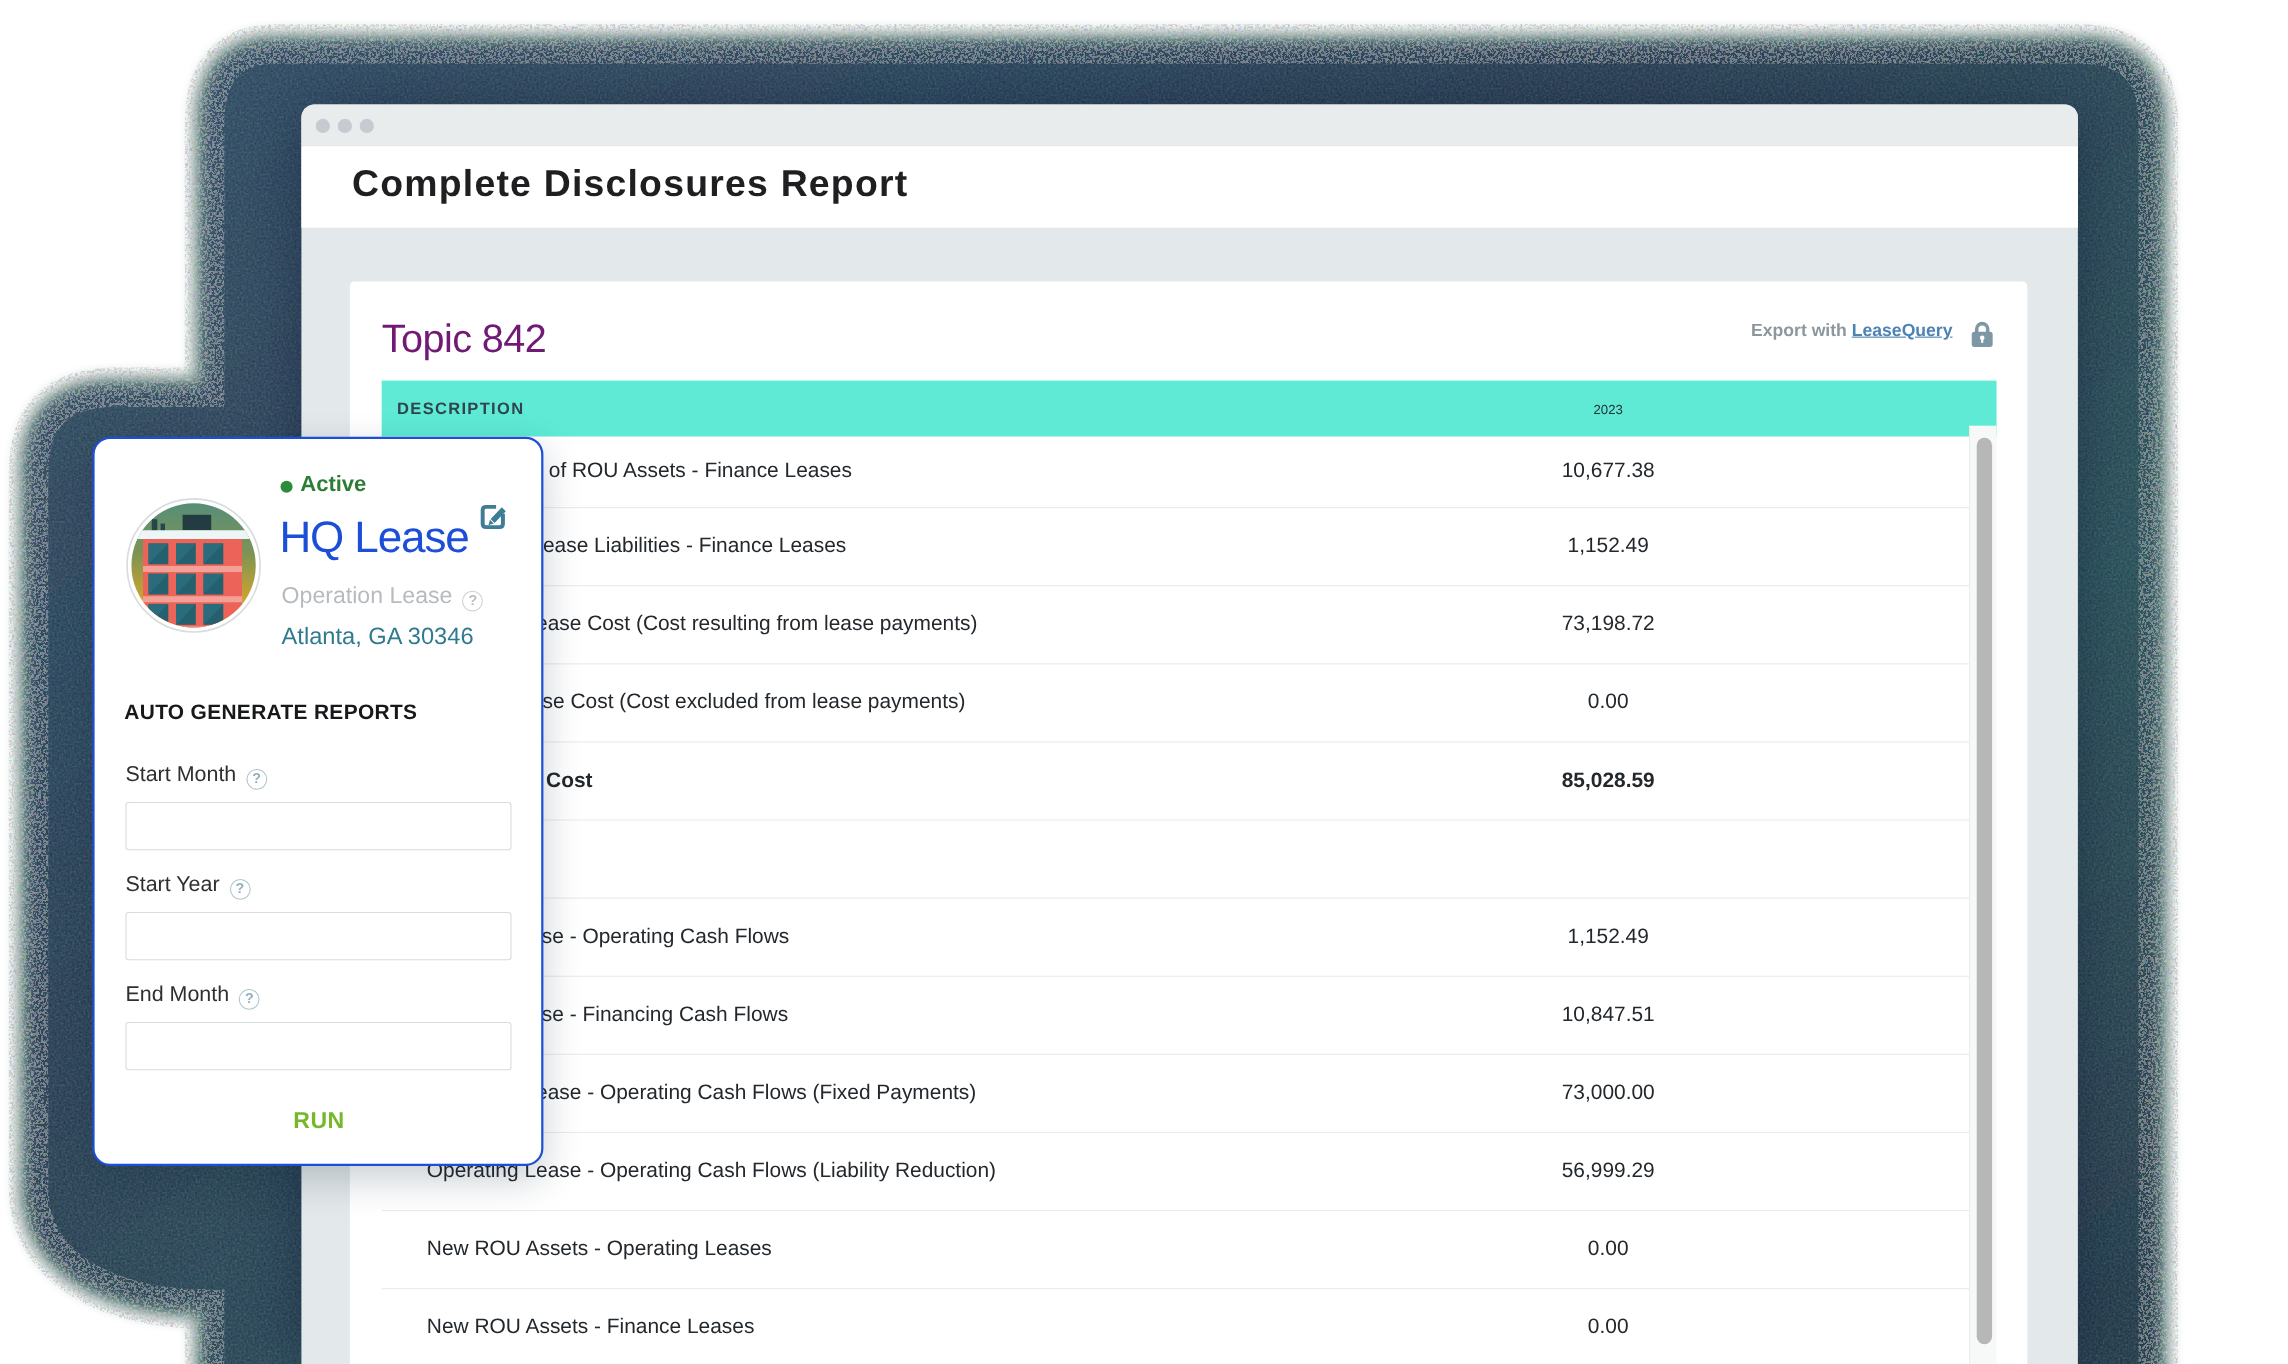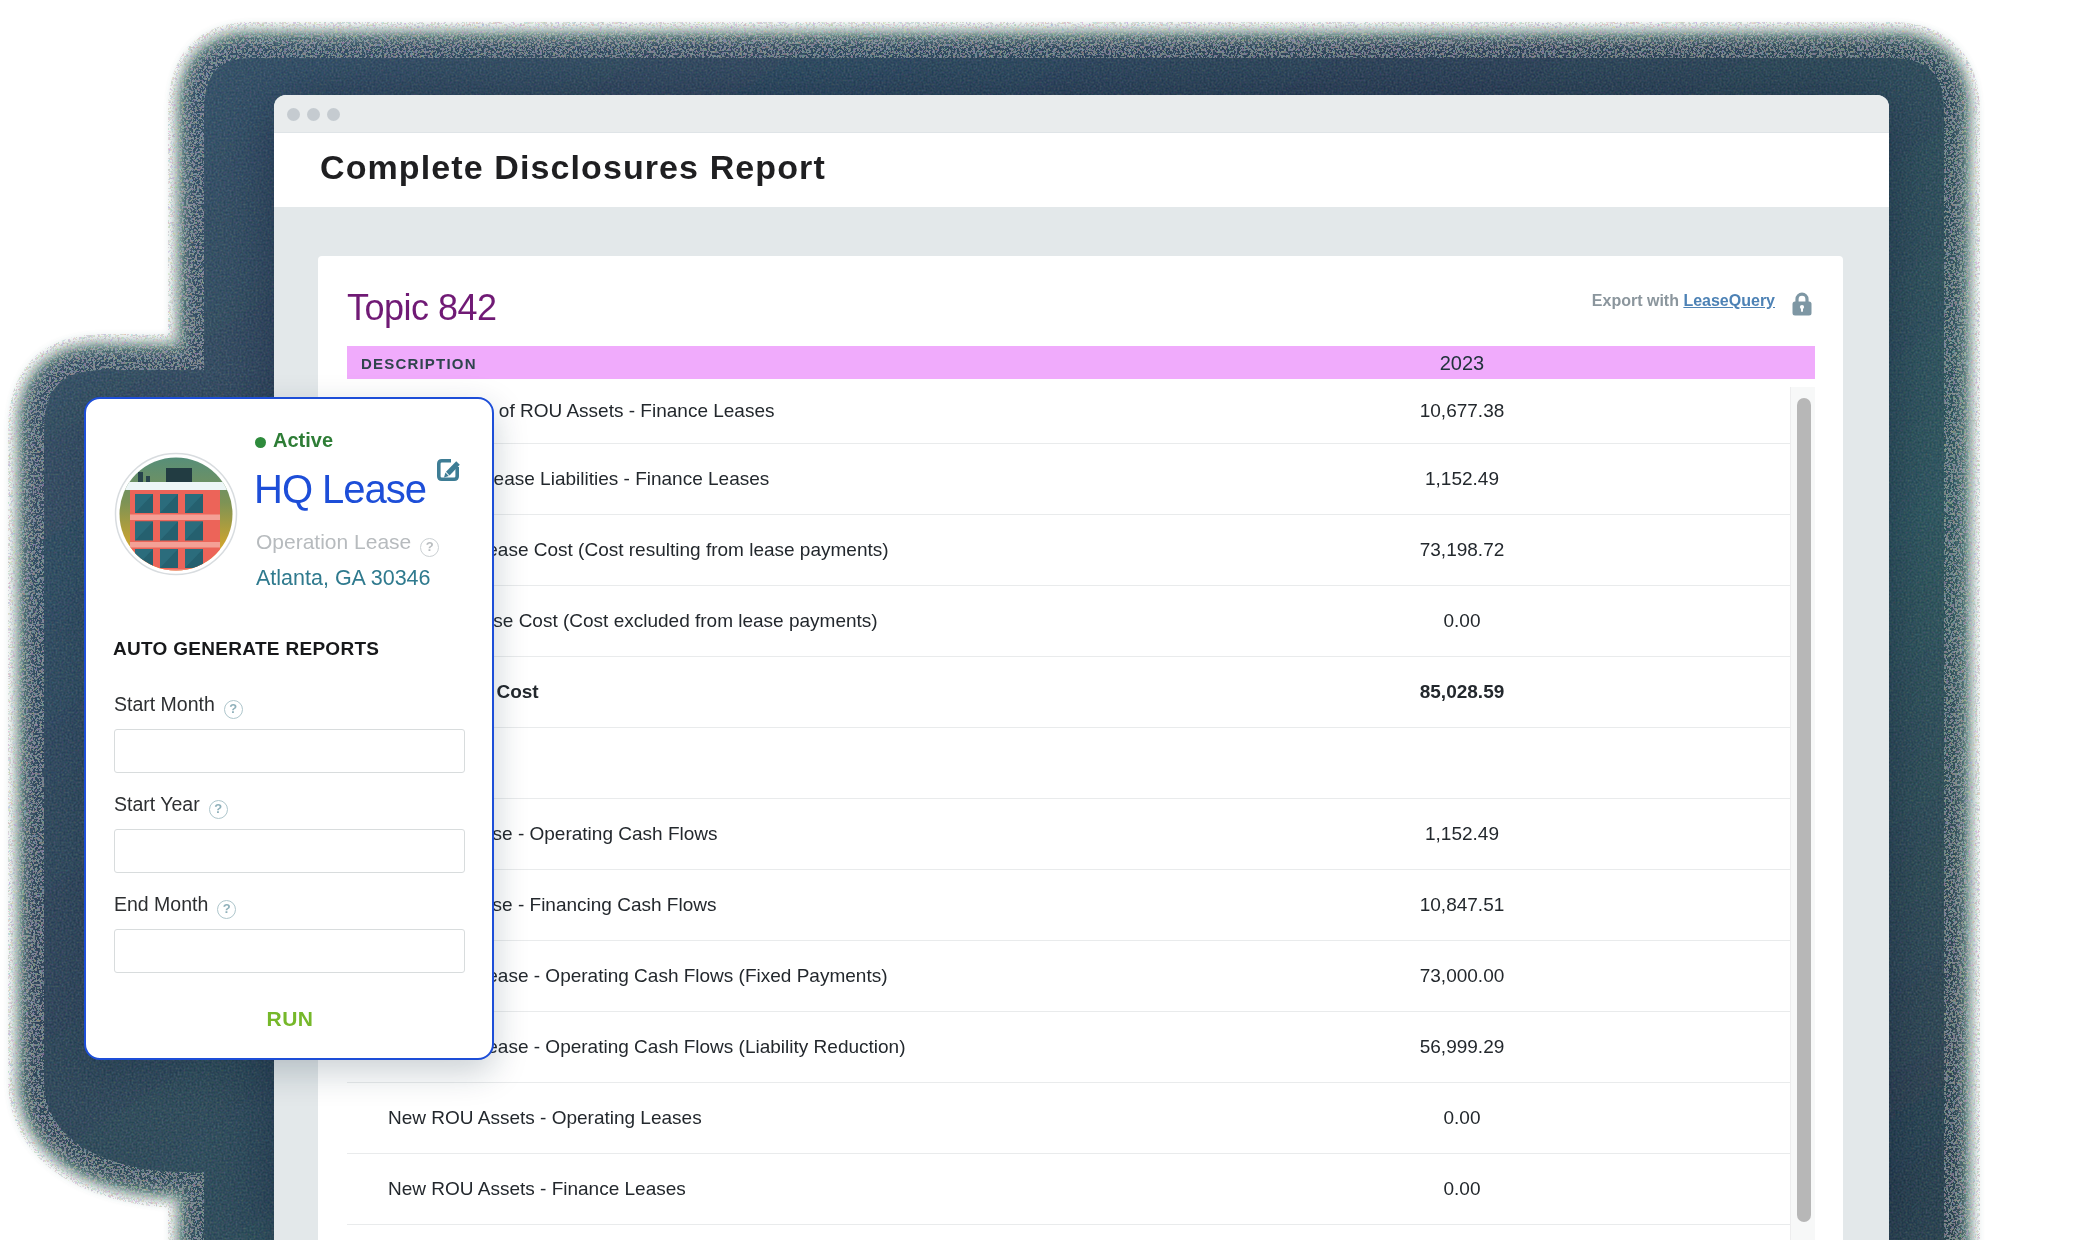--- a/index.html
+++ b/index.html
@@ -27,25 +27,25 @@
                  background:#ffffff; border-radius:4px 4px 0 0; }
   .report-title { position:absolute; left:347px; top:287px; font-size:36px; font-weight:400;
                   letter-spacing:-0.5px; color:#701a75; }
   .export-wrap { position:absolute; top:292px; left:1450px; width:325px; text-align:right;
                  font-size:16px; color:#8b969d; font-weight:700; white-space:nowrap; }
   .export-link { color:#4d82b5; text-decoration:underline; }
   .lock { position:absolute; left:1790px; top:291px; width:24px; height:25px; }
 
   
   .tbl { position:absolute; left:347px; top:346px; width:1468px; }
-  .tbl-head { position:relative; height:33px; background:#f0abfc; }
+  .tbl-head { position:relative; height:51px; background:#5eead4; }
   .th-desc { position:absolute; left:14px; top:50%; transform:translateY(-50%);
              font-size:15px; font-weight:700; letter-spacing:1.2px; color:#2f444d; }
   .th-year { position:absolute; left:1020px; width:190px; text-align:center; top:50%;
-             transform:translateY(-50%); font-size:20px; font-weight:400; color:#22333c; }
+             transform:translateY(-50%); font-size:12px; font-weight:400; color:#22333c; }
   .tbl-body { position:relative; background:#ffffff; width:1443px; }
   .row { position:relative; border-bottom:1px solid #e9ebec; }
   .row .desc { position:absolute; left:41px; top:50%; transform:translateY(-50%);
                font-size:19px; color:#23282d; white-space:nowrap; }
   .row .val { position:absolute; left:1020px; width:190px; text-align:center; top:50%;
               transform:translateY(-50%); font-size:19px; color:#23282d; }
   .row.bold .desc, .row.bold .val { font-weight:700; }
 
   
   .scroll-gutter { position:absolute; left:1790px; top:387px; width:25px; height:853px;

